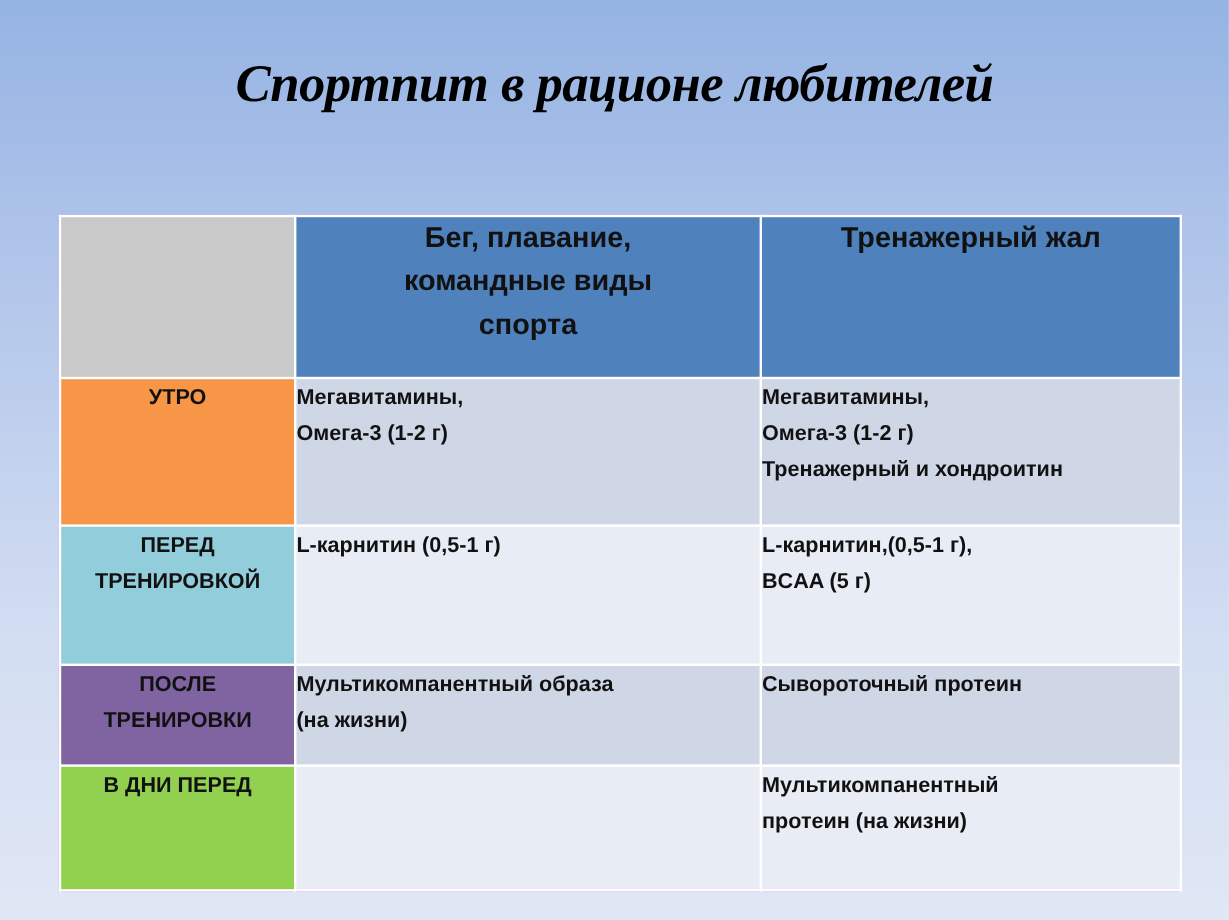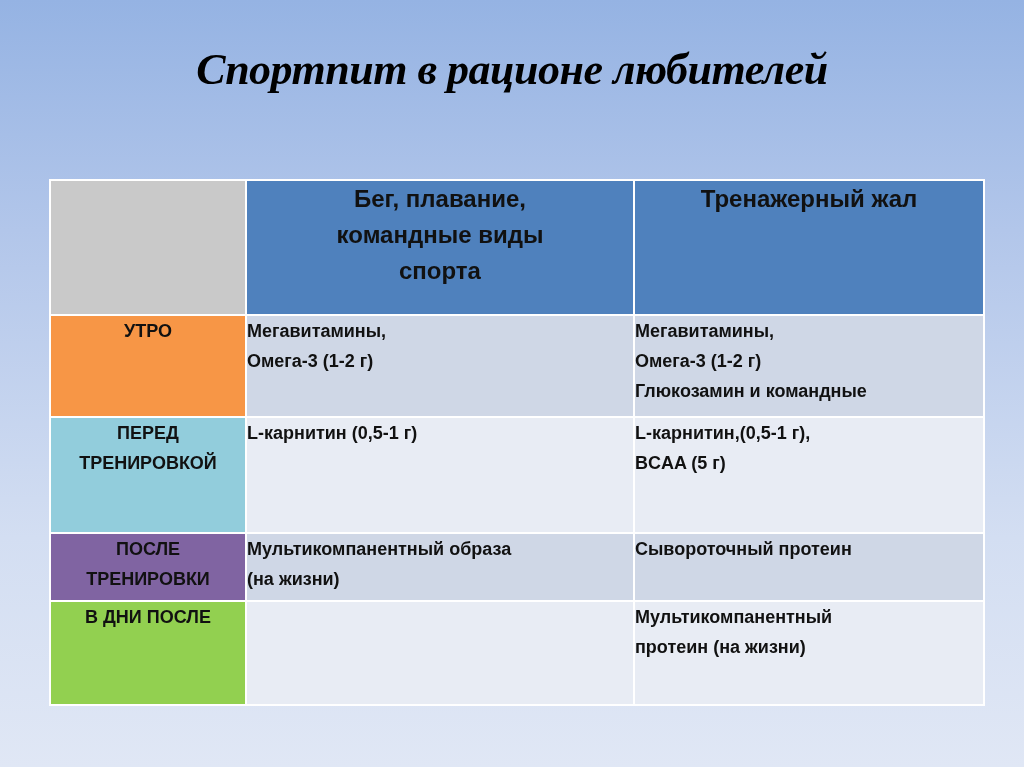--- a/index.html
+++ b/index.html
@@ -29,23 +29,23 @@
       border: 2px solid #ffffff;
       padding: 0;
       vertical-align: top;
       font-weight: bold;
       color: #111;
     }
     col.c0 { width: 196px; }
     col.c1 { width: 388px; }
     col.c2 { width: 350px; }
     tr.hdr { height: 135px; }
-    tr.r1 { height: 102px; }
+    tr.r1 { height: 123px; }
     tr.r2 { height: 116px; }
-    tr.r3 { height: 68px; }
+    tr.r3 { height: 84px; }
     tr.r4 { height: 104px; }
     th.corner { background: #c9c9c9; }
     th.colhead {
       background: #4f81bd; color: #ffffff;
       font-size: 24px; line-height: 36px;
       text-align: center; padding-top: 10px;
     }
     td.rowhead {
       text-align: center; font-size: 18px; line-height: 30px; padding-top: 6px;
     }
@@ -86,21 +86,21 @@
     <td class="rowhead" style="background:#f79646">
       <span class="line">УТРО</span>
     </td>
     <td class="cell">
       <span class="line">Мегавитамины,</span>
       <span class="line">Омега-3 (1-2 г)</span>
     </td>
     <td class="cell">
       <span class="line">Мегавитамины,</span>
       <span class="line">Омега-3 (1-2 г)</span>
-      <span class="line">Глюкозамин и командные</span>
+      <span class="line">Тренажерный и хондроитин</span>
     </td>
   </tr>
 
   <tr class="r2 even">
     <td class="rowhead" style="background:#92cddc">
       <span class="line">ПЕРЕД</span>
       <span class="line">ТРЕНИРОВКОЙ</span>
     </td>
     <td class="cell">
       <span class="line">L-карнитин (0,5-1 г)</span>
@@ -120,21 +120,21 @@
       <span class="line">Мультикомпанентный образа</span>
       <span class="line">(на жизни)</span>
     </td>
     <td class="cell">
       <span class="line">Сывороточный протеин</span>
     </td>
   </tr>
 
   <tr class="r4 even">
     <td class="rowhead" style="background:#92d050">
-      <span class="line">В ДНИ ПОСЛЕ</span>
+      <span class="line">В ДНИ ПЕРЕД</span>
     </td>
     <td class="cell"></td>
     <td class="cell">
       <span class="line">Мультикомпанентный</span>
       <span class="line">протеин (на жизни)</span>
     </td>
   </tr>
 </tbody>
   </table>
 

